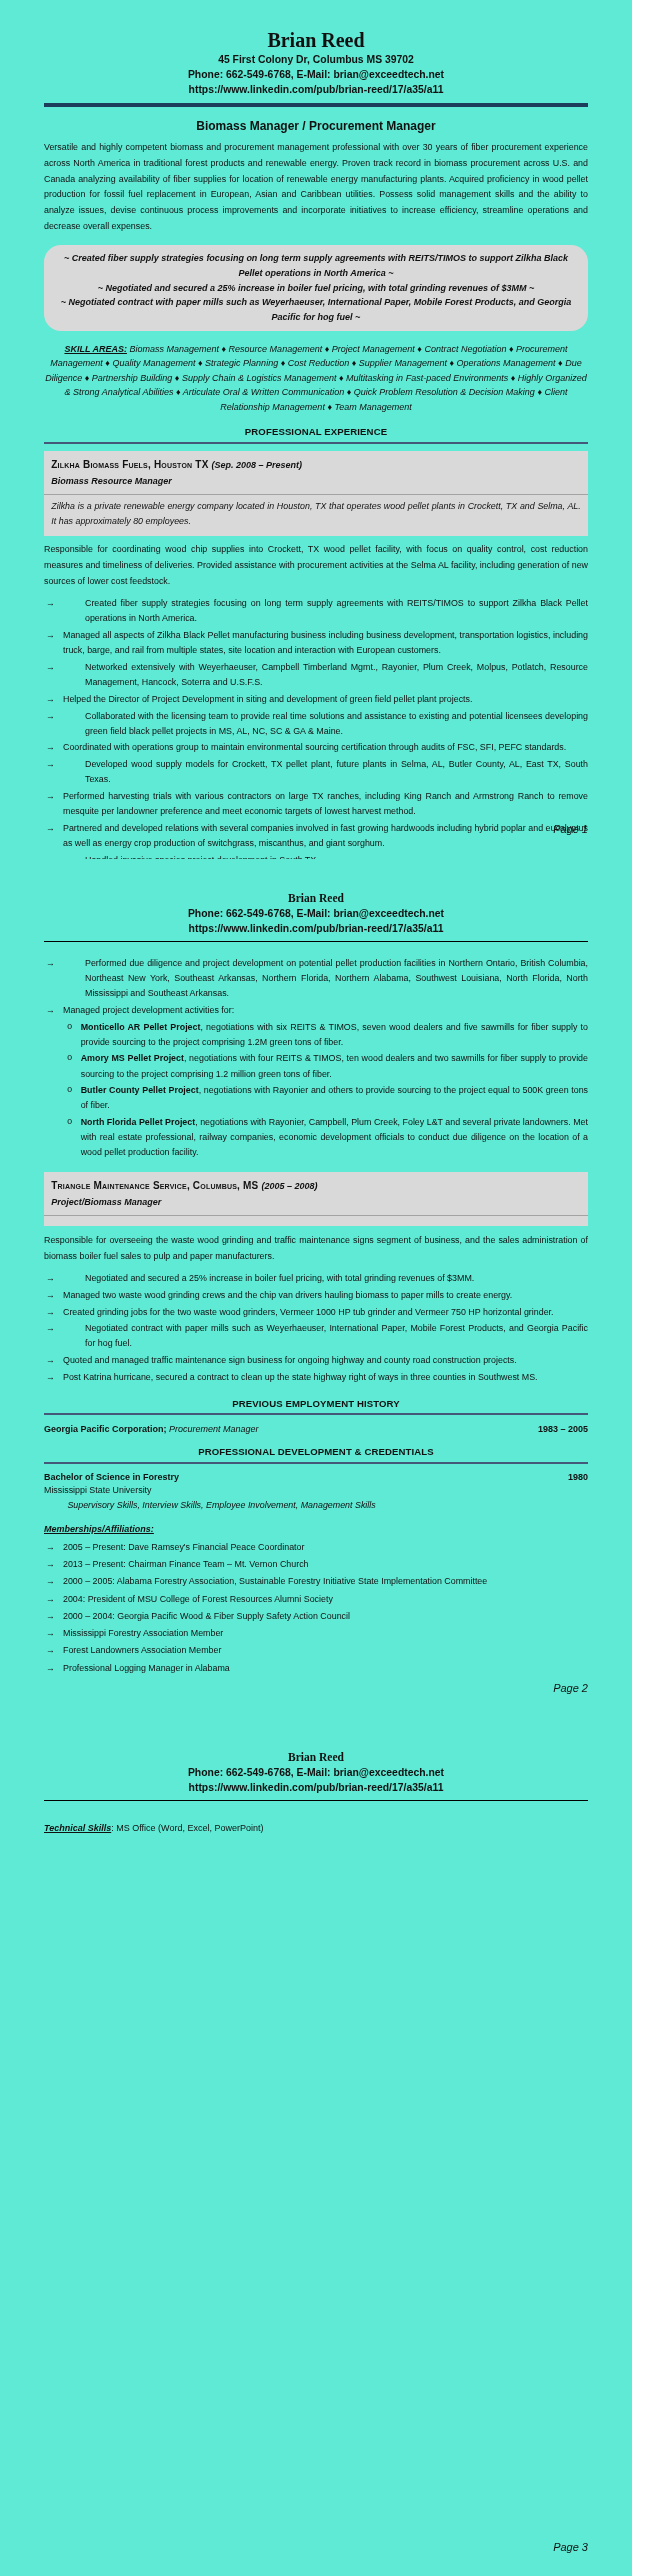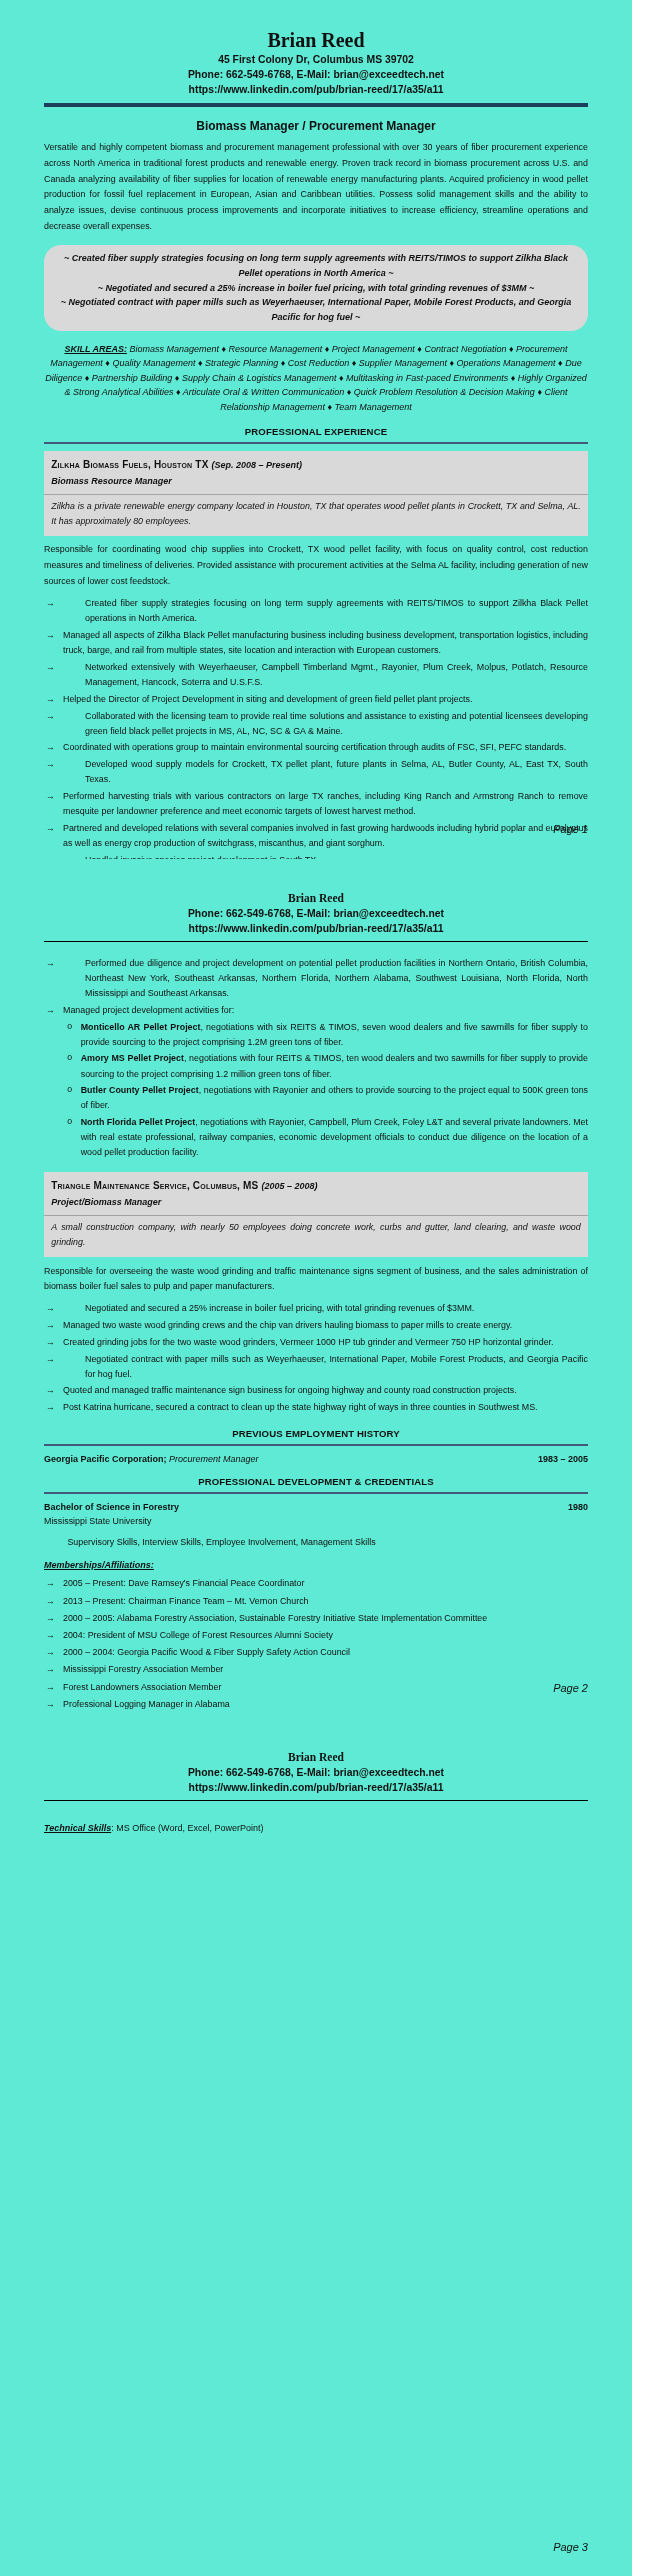--- a/index.html
+++ b/index.html
@@ -60,21 +60,21 @@
   .subbullets .marker{flex:0 0 16.7px;padding-left:3.1px;font-family:"Liberation Mono","DejaVu Sans Mono",monospace;}
   .subbullets b{font-weight:bold;}
 
   .emp-row{display:flex;justify-content:space-between;margin-top:8.3px;font-size:9px;}
   .emp-left .emp-name{font-weight:bold;}
   .emp-left .emp-role{font-style:italic;}
   .emp-years{font-weight:bold;white-space:nowrap;}
 
   .edu-row{display:flex;justify-content:space-between;margin-top:8.3px;font-size:9px;font-weight:bold;}
   .edu-school{margin-top:3.1px;font-size:8.9px;}
-  .edu-course{margin-top:11px;margin-left:23.4px;font-size:8.9px;}
+  .edu-course{margin-top:5px;margin-left:23.4px;font-style:italic;font-size:8.9px;}
 
   .memberships-label{margin-top:13.5px;font-weight:bold;font-style:italic;text-decoration:underline;font-size:9px;}
   .memberships .bullet{margin-bottom:2.1px;}
 
   .tech-skills{margin-top:22px;font-size:9px;}
   .tech-label{font-weight:bold;font-style:italic;text-decoration:underline;}
 
   .page-number{position:absolute;right:44px;bottom:24px;font-style:italic;font-size:11px;}
 </style>
 </head>
@@ -221,21 +221,20 @@
           <span class="btext"><b>North Florida Pellet Project</b><span>, negotiations with Rayonier, Campbell, Plum Creek, Foley L&amp;T and several private landowners. Met with real estate professional, railway companies, economic development officials to conduct due diligence on the location of a wood pellet production facility.</span></span>
         </div>
       </div>
 
     <div class="company-box" style="margin-top:11.5px;">
       <div class="company-head">
         <span class="company-caps">Triangle Maintenance Service, Columbus, MS </span><span class="company-dates">(2005 – 2008)</span>
       </div>
       <div class="company-role">Project/Biomass Manager</div>
       <div class="box-divider"></div>
-      <div class="company-desc">A small construction company, with nearly 50 employees doing concrete work, curbs and gutter, land clearing, and waste wood grinding.</div>
     </div>
 
     <div class="para">Responsible for overseeing the waste wood grinding and traffic maintenance signs segment of business, and the sales administration of biomass boiler fuel sales to pulp and paper manufacturers.</div>
 
     <div class="bullets">
 
         <div class="bullet bold">
           <span class="marker">→</span>
           <span class="btext">Negotiated and secured a 25% increase in boiler fuel pricing, with total grinding revenues of $3MM.</span>
         </div>

